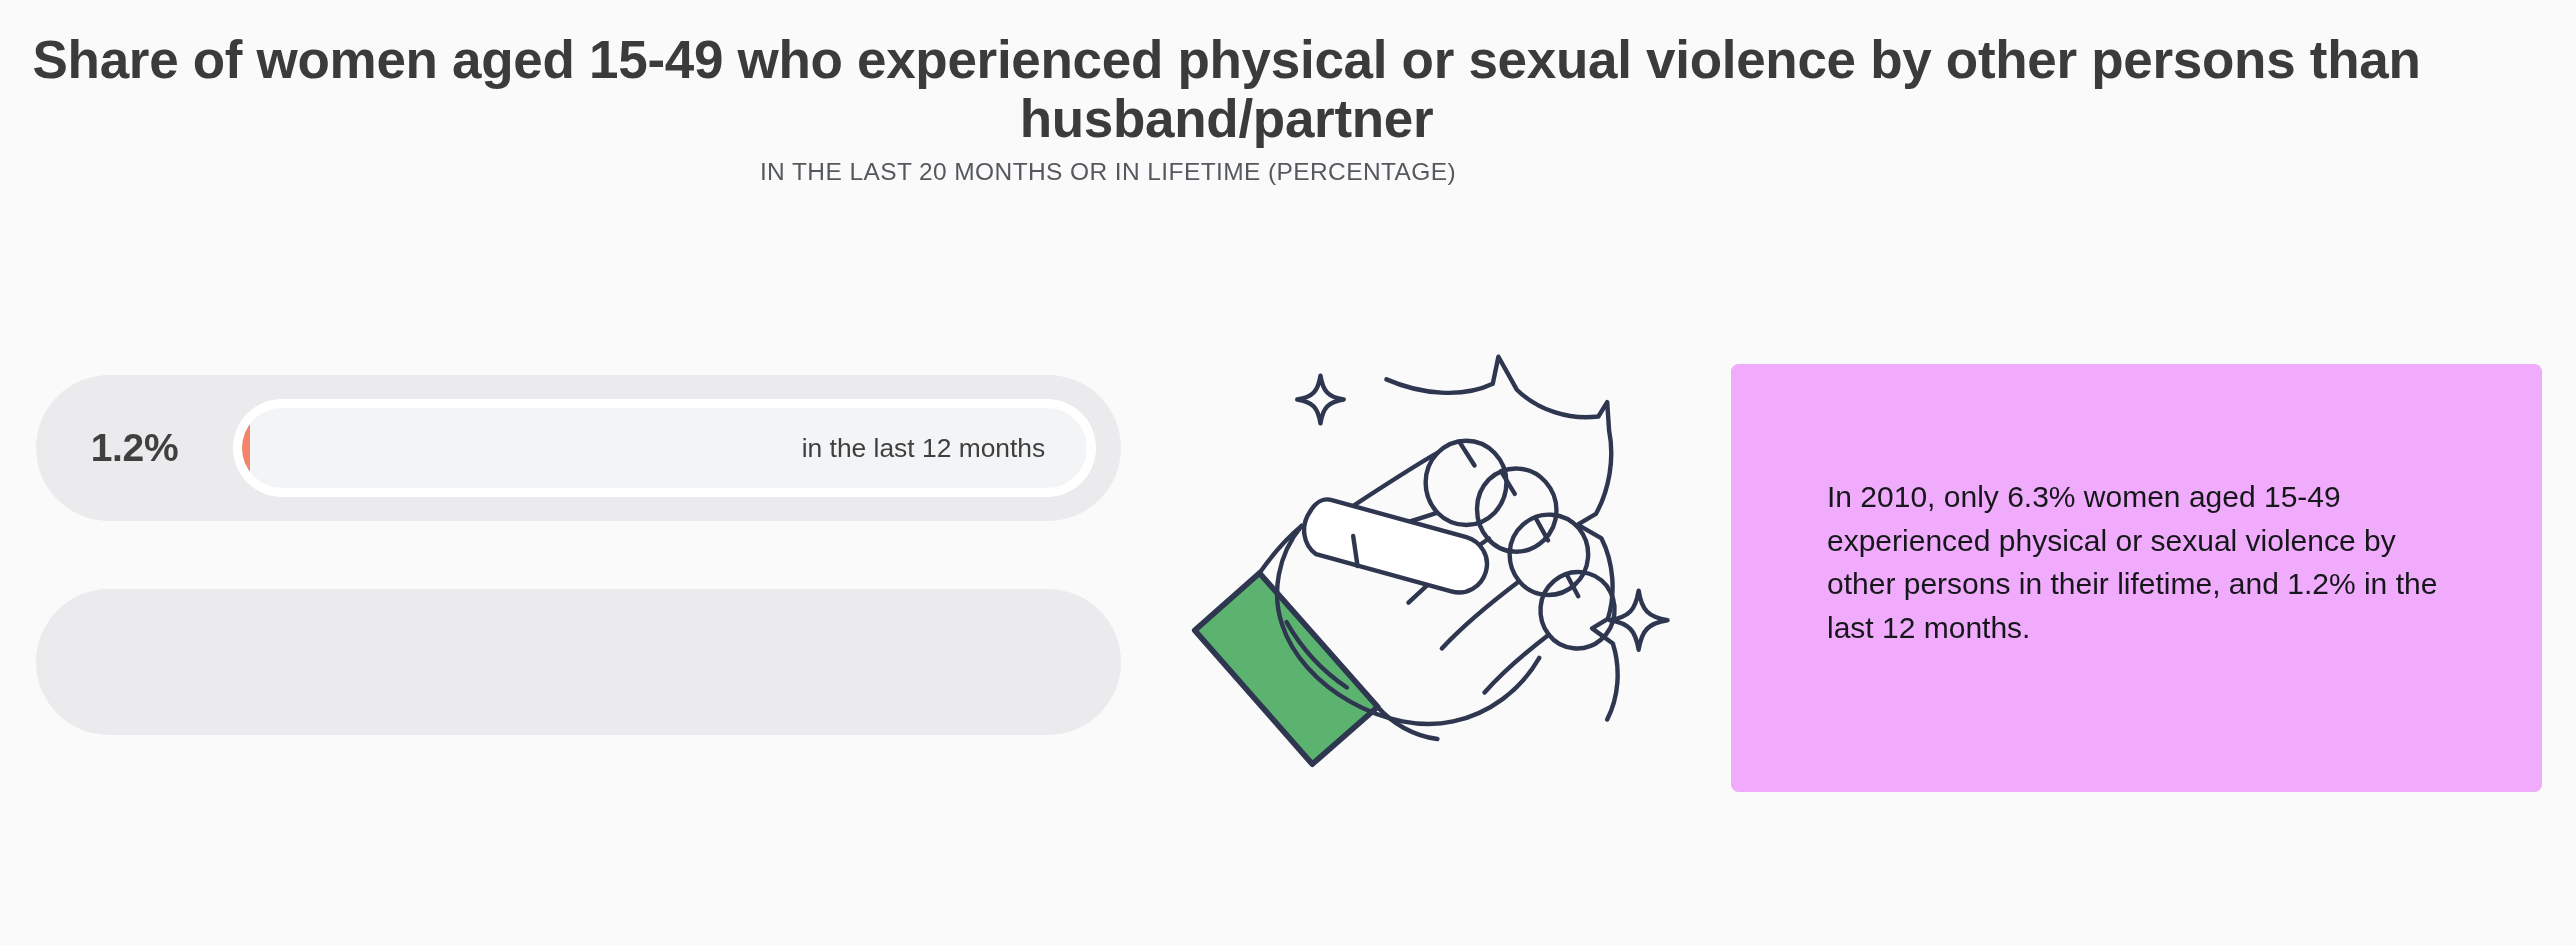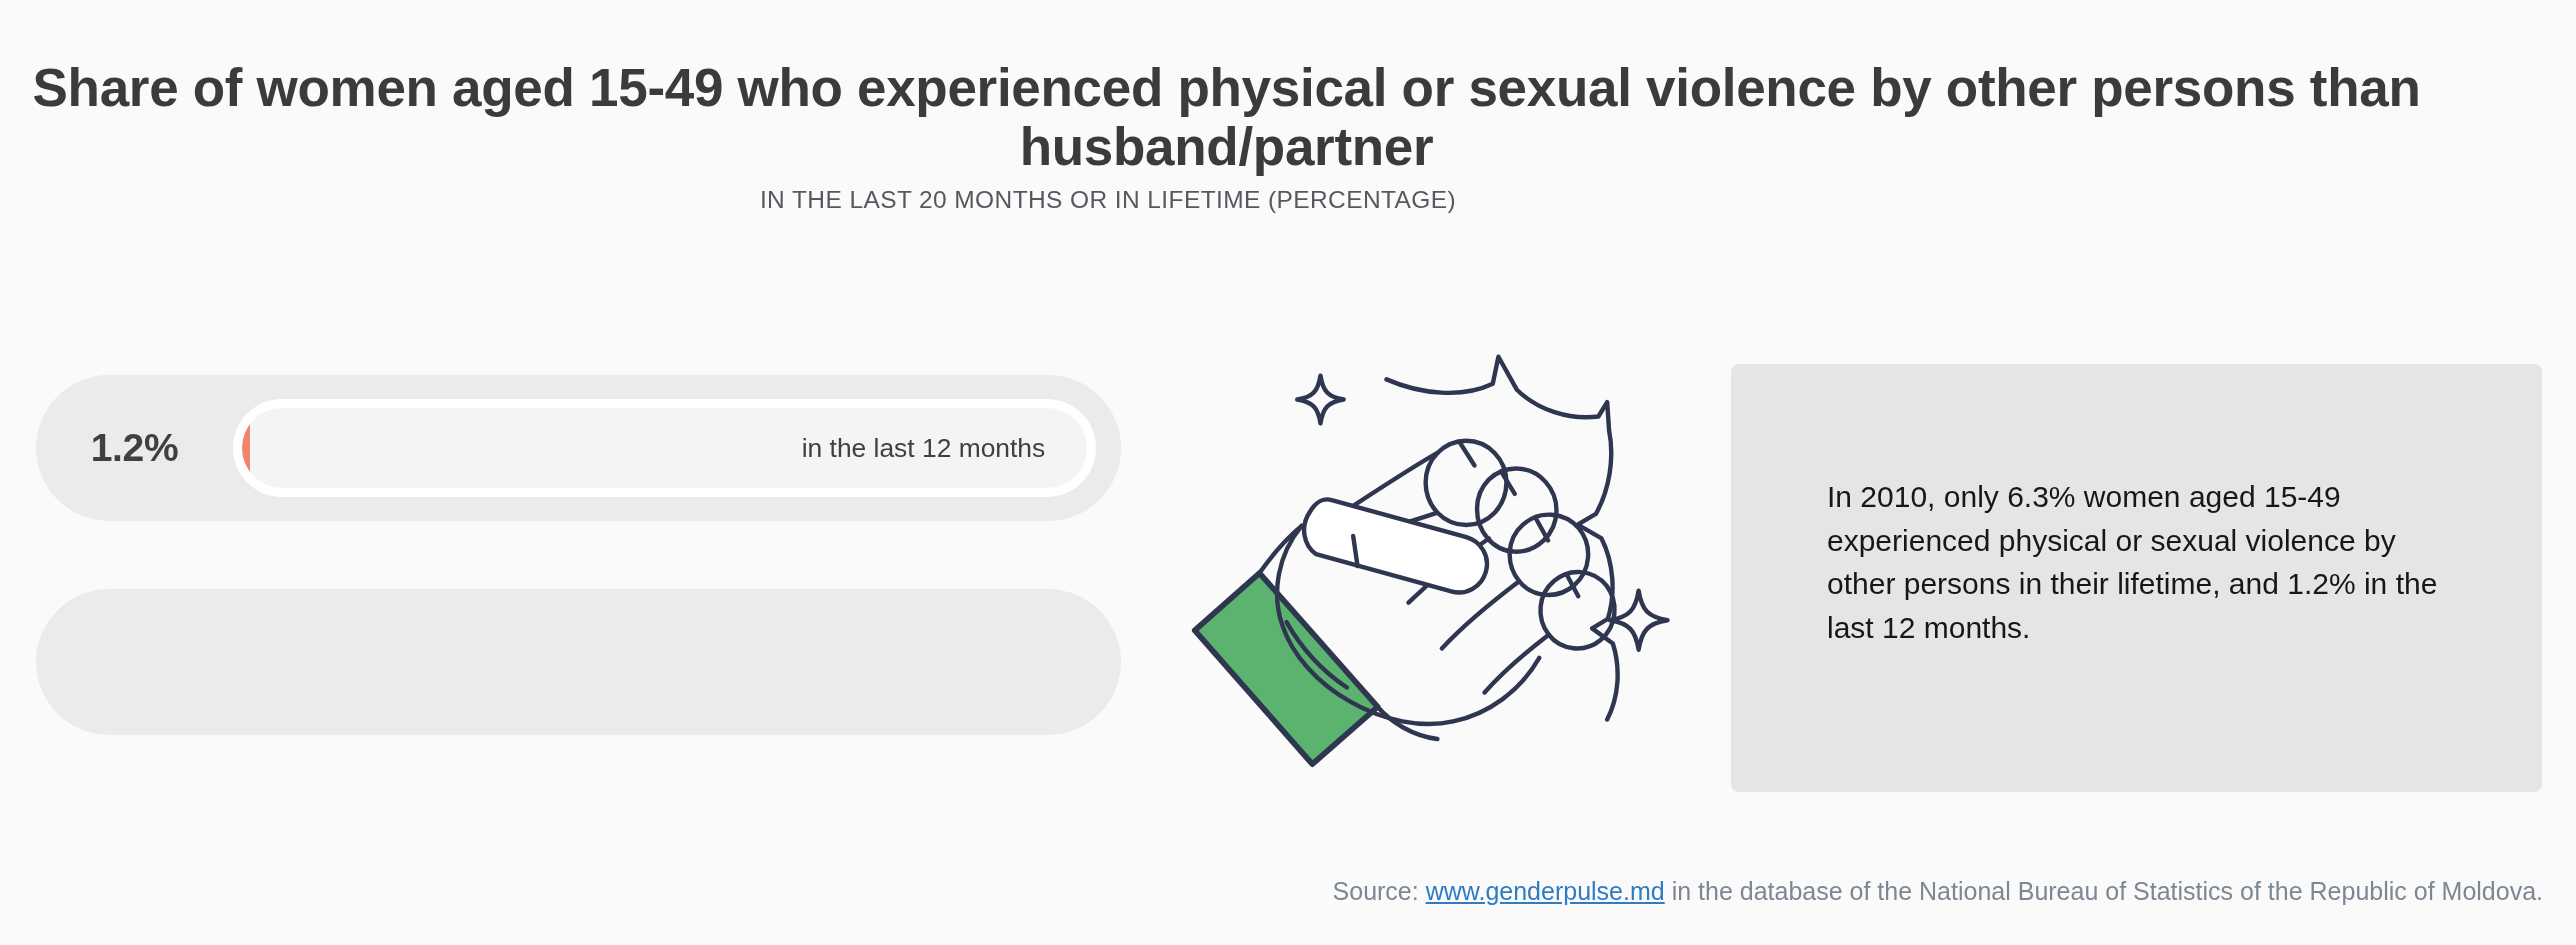--- a/index.html
+++ b/index.html
@@ -6,21 +6,21 @@
   body{
     width:2576px;height:945px;
     background:#fafafa;
     font-family:"Liberation Sans", sans-serif;
     overflow:hidden;
     position:relative;
   }
   .stage{position:absolute;inset:0;}
 
   
-  .header{position:absolute;left:0;top:30px;width:2216px;text-align:center;margin-top:28px;}
+  .header{position:absolute;left:0;top:30px;width:2216px;text-align:center;}
   .title{
     font-size:53px;line-height:1.12;font-weight:bold;color:#3b3b3b;
     letter-spacing:-0.3px;margin:0 auto;width:2453px;
   }
   .subtitle{
     margin-top:8.8px;font-size:24.5px;color:#55595e;letter-spacing:0.4px;
     font-weight:normal;
   }
 
   
@@ -55,21 +55,21 @@
     font-size:26.4px;color:#404040;padding-right:42px;white-space:nowrap;
   }
 
   
   .illus{position:absolute;left:1167px;top:336px;width:566px;height:459px;}
   .illus svg{display:block;width:566px;height:459px;}
 
   
   .note-panel{
     position:absolute;left:1731px;top:364px;width:811px;height:428px;
-    background:#e5e5e5;border-radius:7.5px;
+    background:#f0abfc;border-radius:7.5px;
   }
   .note-text{
     position:absolute;left:96px;top:111px;width:635px;
     font-size:30px;line-height:1.45;color:#16171a;
   }
 
   
   .footer{
     position:absolute;left:0;top:877px;width:2576px;
     text-align:right;padding-right:33px;box-sizing:border-box;
@@ -168,18 +168,15 @@
         <path d="M190,455 C214,497 247,533 286,559" stroke-width="7"></path>
 
       </g>
     </svg>
   </div>
 
   <div class="note-panel">
     <div class="note-text">In 2010, only 6.3% women aged 15-49 experienced physical or sexual violence by other persons in their lifetime, and 1.2% in the last 12 months.</div>
   </div>
 
-  <div class="footer">
-    <span>Source: </span><a class="link" href="#">www.genderpulse.md</a><span> in the database of the National Bureau of Statistics of the Republic of Moldova.</span>
-  </div>
 
 </div>
 
 
 </body></html>

